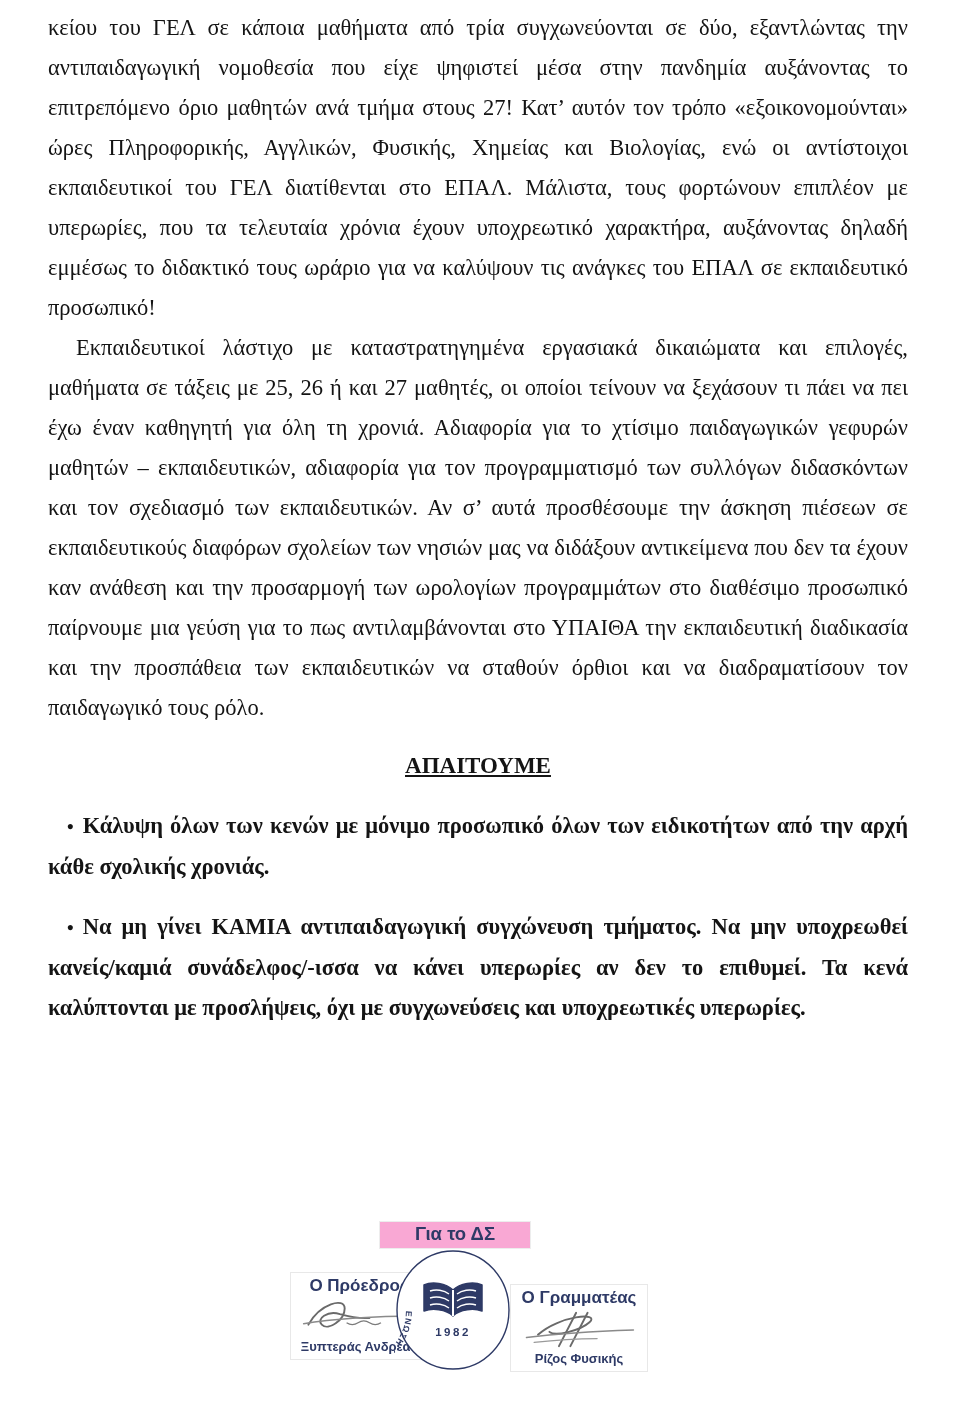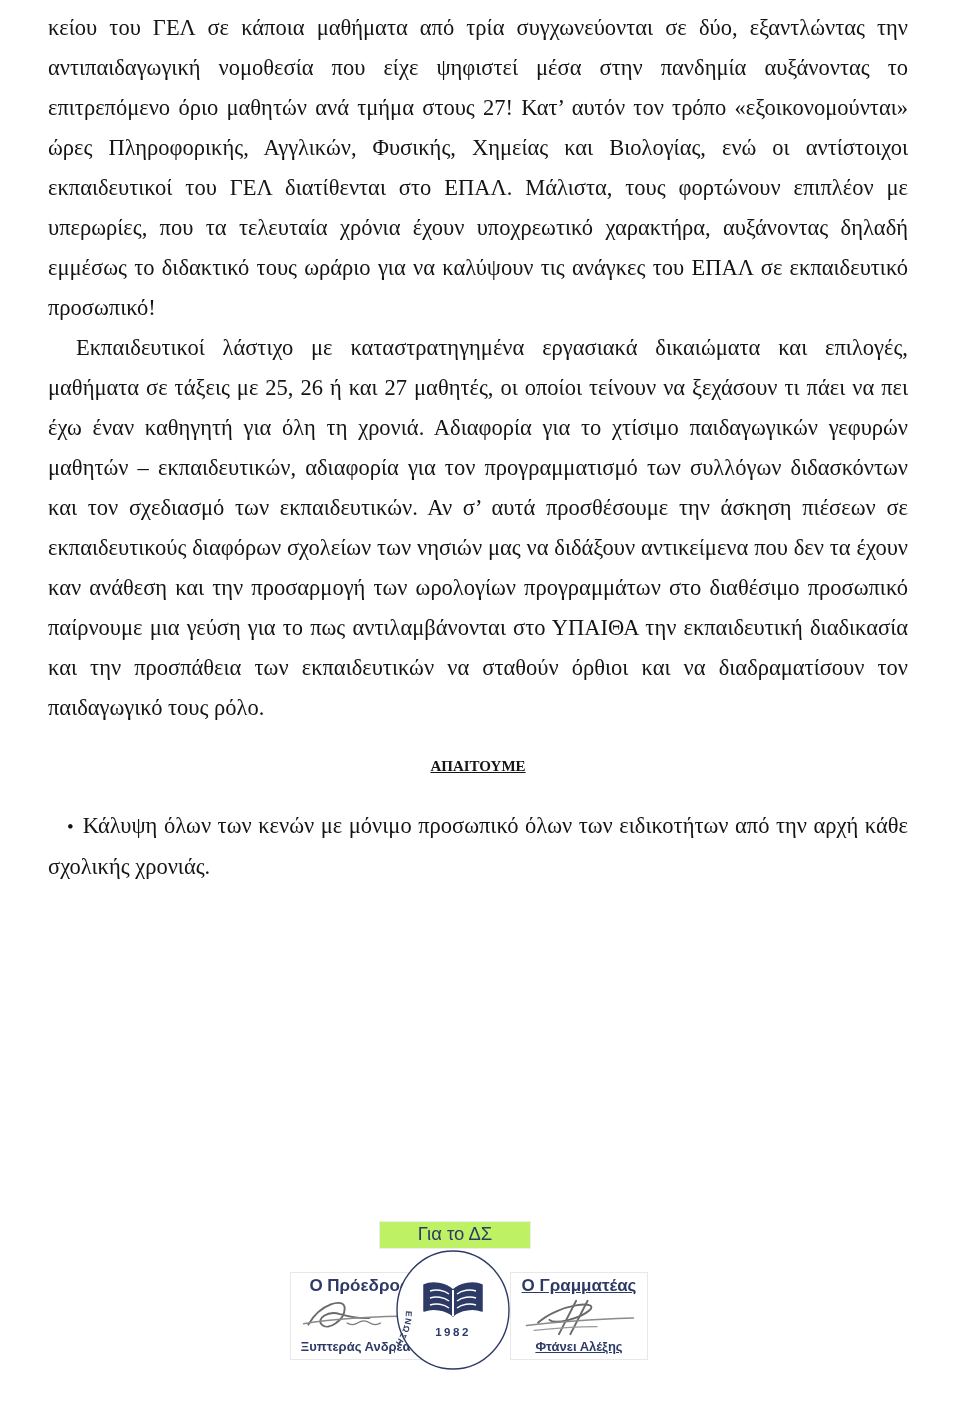--- a/index.html
+++ b/index.html
@@ -18,63 +18,63 @@
     line-height:40px;
     text-align:justify;
   }
   .para { margin:0; }
   .para.p2 { }
   .para.exclaim { margin-top:14px; }
   .indent { text-indent:28px; }
   .heading {
     margin:18px 0 12px 0;
     text-align:center;
-    font-size:15px;
+    font-size:23px;
     font-weight:bold;
     line-height:40px;
   }
   .heading .underline { text-decoration:underline; }
   .demand {
     margin:20px 0 0 0;
-    font-weight:normal;
+    font-weight:bold;
     text-indent:19px;
     line-height:40px;
   }
   .demand .bullet {
     font-size:19px;
     margin-right:9px;
   }
   
   .sig-block {
     position:absolute;
     left:0; top:1216px; width:955px; height:180px;
     font-family:"Liberation Sans","DejaVu Sans",sans-serif;
     color:#2e3a66;
   }
   .for-board {
     position:absolute;
     left:379px; top:5px; width:150px;
     text-align:center;
     font-size:18.5px;
-    font-weight:normal;
+    font-weight:bold;
     border:1px solid #ededed;
     padding:1px 0 3px 0;
-    background:#bef264;
+    background:#f9a8d4;
   }
   .sig {
     position:absolute;
     width:136px;
     text-align:center;
     border:1px solid #e8e8e8;
     background:#ffffff;
     padding:3px 0 4px 0;
     z-index:1;
   }
   .sig.left  { left:290px; top:56px; }
-  .sig.right { left:510px; top:56px;text-decoration:underline; }
+  .sig.right { left:510px; top:68px; }
   .sig-title { font-size:17px; font-weight:bold; line-height:20px; }
   .sig-name  { font-size:13px; font-weight:bold; line-height:17px; }
   .scribble  { display:block; margin:0 auto; width:122px; height:42px; }
   .seal {
     position:absolute;
     left:394px; top:32px;
     width:118px; height:124px;
     z-index:2;
   }
   .seal-text {
@@ -102,20 +102,21 @@
     <p class="para">κείου του ΓΕΛ σε κάποια μαθήματα από τρία συγχωνεύονται σε δύο, εξαντλώντας την αντιπαιδαγωγική νομοθεσία που είχε ψηφιστεί μέσα στην πανδημία αυξάνοντας το επιτρεπόμενο όριο μαθητών ανά τμήμα στους 27! Κατ’ αυτόν τον τρόπο «εξοικονομούνται» ώρες Πληροφορικής, Αγγλικών, Φυσικής, Χημείας και Βιολογίας, ενώ οι αντίστοιχοι εκπαιδευτικοί του ΓΕΛ διατίθενται στο ΕΠΑΛ. Μάλιστα, τους φορτώνουν επιπλέον με υπερωρίες, που τα τελευταία χρόνια έχουν υποχρεωτικό χαρακτήρα, αυξάνοντας δηλαδή εμμέσως το διδακτικό τους ωράριο για να καλύψουν τις ανάγκες του ΕΠΑΛ σε εκπαιδευτικό προσωπικό!</p>
 
     <p class="para p2 indent">Εκπαιδευτικοί λάστιχο με καταστρατηγημένα εργασιακά δικαιώματα και επιλογές, μαθήματα σε τάξεις με 25, 26 ή και 27 μαθητές, οι οποίοι τείνουν να ξεχάσουν τι πάει να πει έχω έναν καθηγητή για όλη τη χρονιά. Αδιαφορία για το χτίσιμο παιδαγωγικών γεφυρών μαθητών – εκπαιδευτικών, αδιαφορία για τον προγραμματισμό των συλλόγων διδασκόντων και τον σχεδιασμό των εκπαιδευτικών. Αν σ’ αυτά προσθέσουμε την άσκηση πιέσεων σε εκπαιδευτικούς διαφόρων σχολείων των νησιών μας να διδάξουν αντικείμενα που δεν τα έχουν καν ανάθεση και την προσαρμογή των ωρολογίων προγραμμάτων στο διαθέσιμο προσωπικό παίρνουμε μια γεύση για το πως αντιλαμβάνονται στο ΥΠΑΙΘΑ την εκπαιδευτική διαδικασία και την προσπάθεια των εκπαιδευτικών να σταθούν όρθιοι και να διαδραματίσουν τον παιδαγωγικό τους ρόλο.</p>
 
 
     <h2 class="heading"><span class="underline">ΑΠΑΙΤΟΥΜΕ</span></h2>
 
     <p class="demand"><span class="bullet">•</span><span>Κάλυψη όλων των κενών με μόνιμο προσωπικό όλων των ειδικοτήτων από την αρχή κάθε σχολικής χρονιάς.</span></p>
 
 
+    <p class="demand"><span class="bullet">•</span><span>Να μη γίνει ΚΑΜΙΑ αντιπαιδαγωγική συγχώνευση τμήματος. Να μην υποχρεωθεί κανείς/καμιά συνάδελφος/-ισσα να κάνει υπερωρίες αν δεν το επιθυμεί. Τα κενά καλύπτονται με προσλήψεις, όχι με συγχωνεύσεις και υποχρεωτικές υπερωρίες.</span></p>
 
   </div>
 
   <div class="sig-block">
 
     <div class="for-board">Για το ΔΣ</div>
 
     <div class="sig left">
       <div class="sig-title">Ο Πρόεδρος</div>
       <svg class="scribble" viewBox="0 0 122 44" aria-hidden="true">
@@ -144,18 +145,18 @@
     </svg>
 
     <div class="sig right">
       <div class="sig-title">Ο Γραμματέας</div>
       <svg class="scribble" viewBox="0 0 122 44" aria-hidden="true">
         <path d="M18 28 C40 8 84 4 72 15 C62 24 36 30 30 25" fill="none" stroke="#6a6a6a" stroke-width="2" stroke-linecap="round"></path>
         <path d="M58 5 L40 40 M70 5 L52 40" fill="none" stroke="#6a6a6a" stroke-width="2" stroke-linecap="round"></path>
         <path d="M6 31 C45 26 88 24 118 23" fill="none" stroke="#8a8a8a" stroke-width="1.6" stroke-linecap="round"></path>
         <path d="M14 36 C40 33 62 32 80 32" fill="none" stroke="#9a9a9a" stroke-width="1.3" stroke-linecap="round"></path>
       </svg>
-      <div class="sig-name">Φτάνει Αλέξης</div>
+      <div class="sig-name">Ρίζος Φυσικής</div>
     </div>
 
   </div>
 
 </div>
 
 </body></html>

